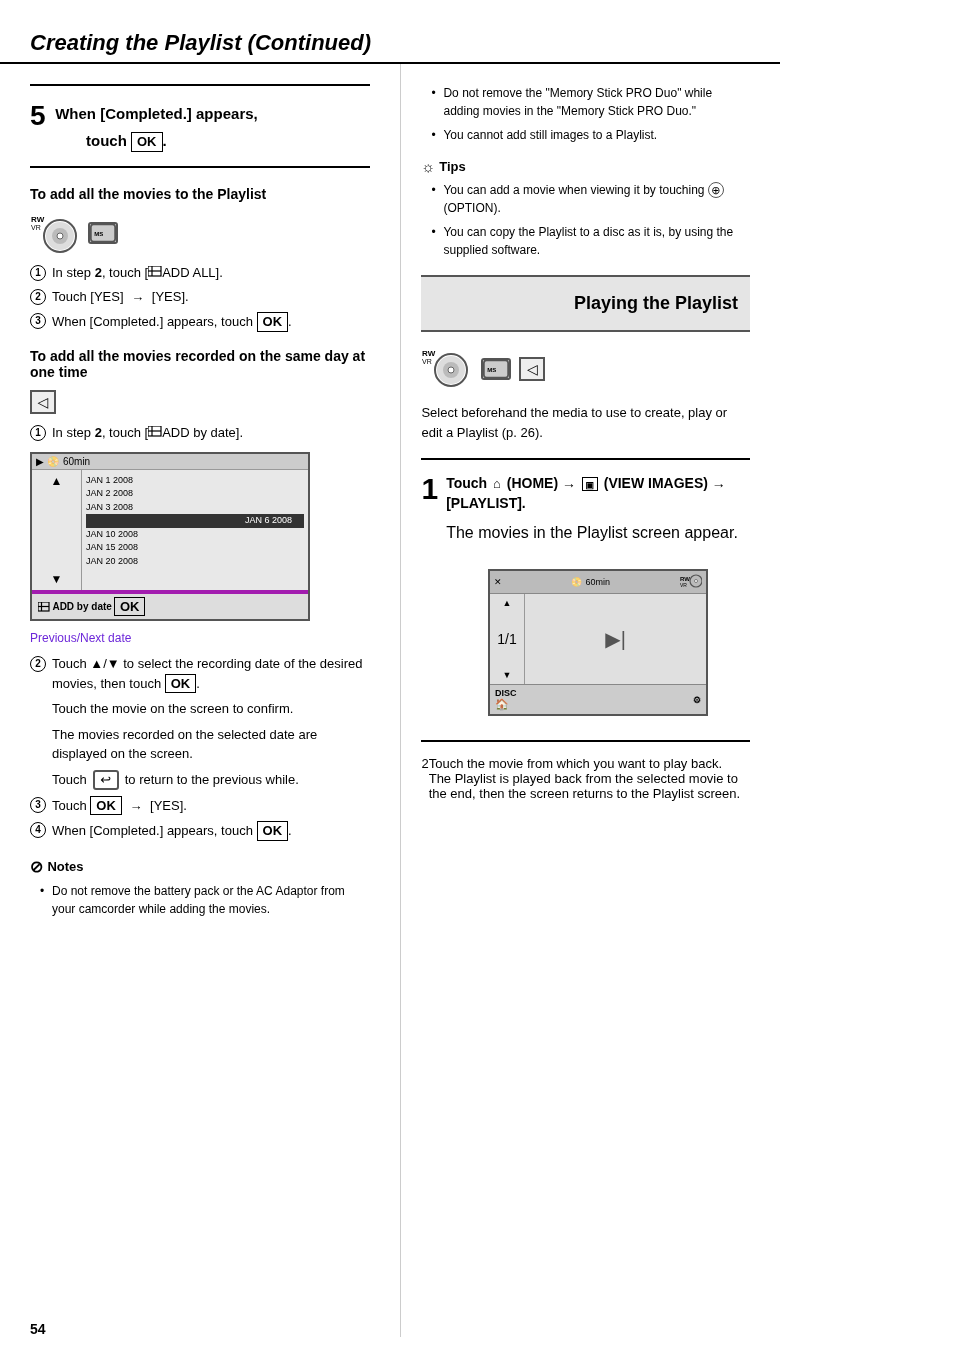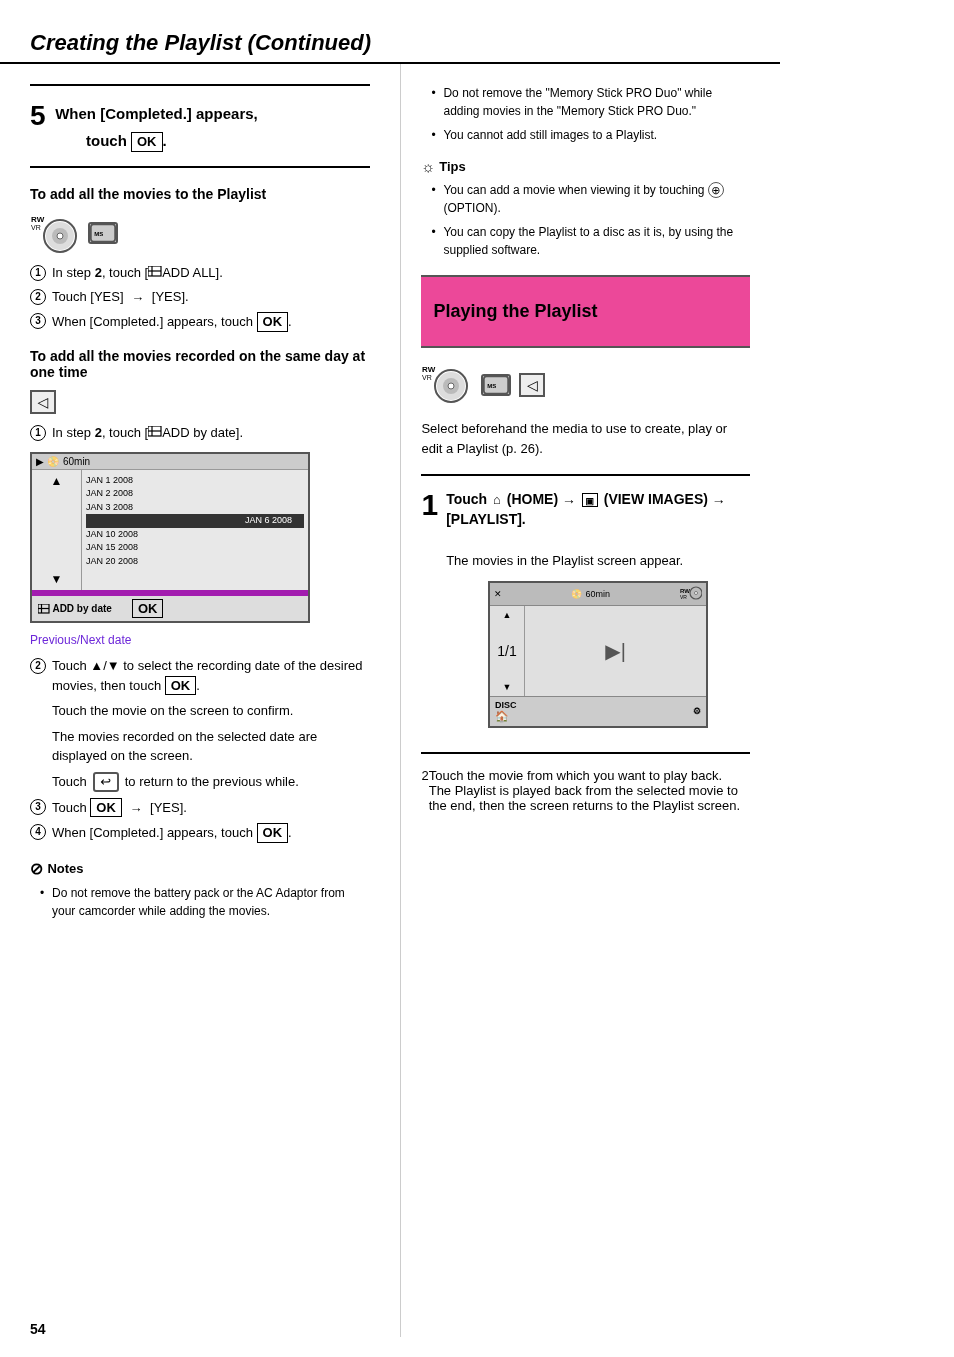--- a/index.html
+++ b/index.html
@@ -196,25 +196,25 @@
       line-height: 1.5;
     }
     .date-list .highlighted {
       background: #333;
       color: #fff;
       padding: 0 12px;
       text-align: right;
     }
     .screen-bottom-bar {
       background: #ddd;
-      border-top: 6px solid #a21caf;
+      border-top: 4px solid #a21caf;
       padding: 3px 6px;
       display: flex;
       align-items: center;
-      gap: 20px;
+      gap: 2px;
       font-size: 10px;
       font-weight: bold;
     }
 
     .caption-text {
       font-size: 12px;
       color: #6d28d9;
       margin: 4px 0 10px 0;
     }
 
@@ -286,25 +286,26 @@
       display: flex;
       align-items: center;
       gap: 4px;
     }
     .tips-icon {
       font-size: 15px;
     }
 
     
     .playing-section-header {
-      background: #ec4899;
-      padding: 24px 12px;
+      background: #e5e5e5;
+      padding: 16px 12px;
       margin-bottom: 14px;
       border-top: 2px solid #555;
       border-bottom: 2px solid #555;
+      text-align: right;
     }
     .playing-section-header h2 {
       font-size: 18px;
       font-weight: bold;
     }
 
     .playing-media-icons {
       display: flex;
       align-items: center;
       gap: 8px;
@@ -332,27 +333,27 @@
       font-weight: bold;
       margin-right: 8px;
       line-height: 1;
     }
     .big-step .step-content {
       flex: 1;
     }
     .big-step .step-heading {
       font-size: 14px;
       font-weight: bold;
-      margin-bottom: 22px;
+      margin-bottom: 8px;
       line-height: 1.4;
     }
     .big-step .step-desc {
-      font-size: 13px;
+      font-size: 16px;
       line-height: 1.5;
-      margin-bottom: 10px;
+      margin-bottom: 24px;
     }
 
     
     .playlist-screen {
       border: 2px solid #555;
       background: #e0e0e0;
       width: 220px;
       margin: 0 auto 10px auto;
     }
     .pl-toolbar {

